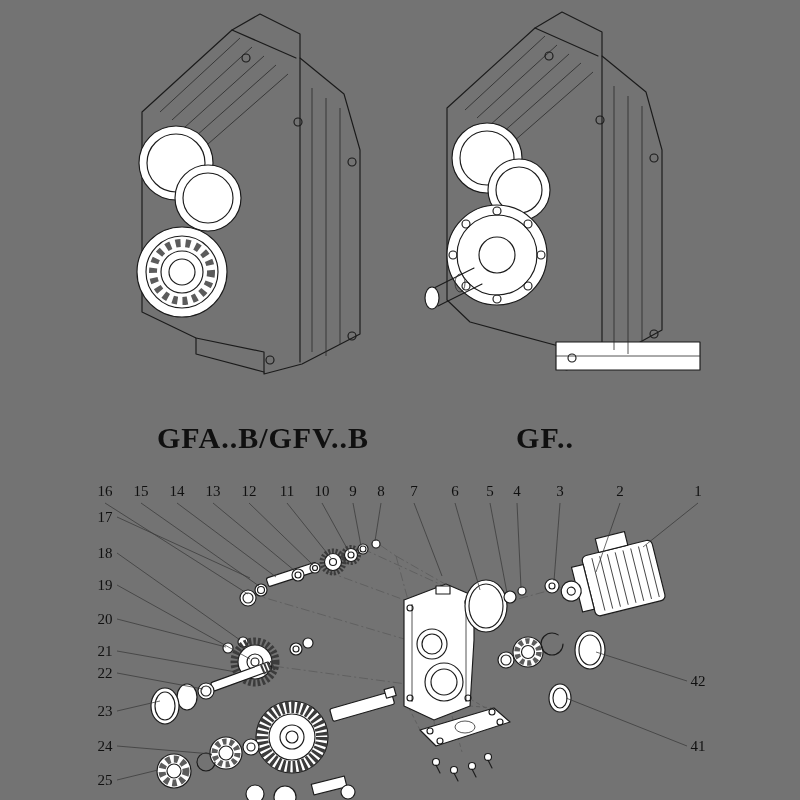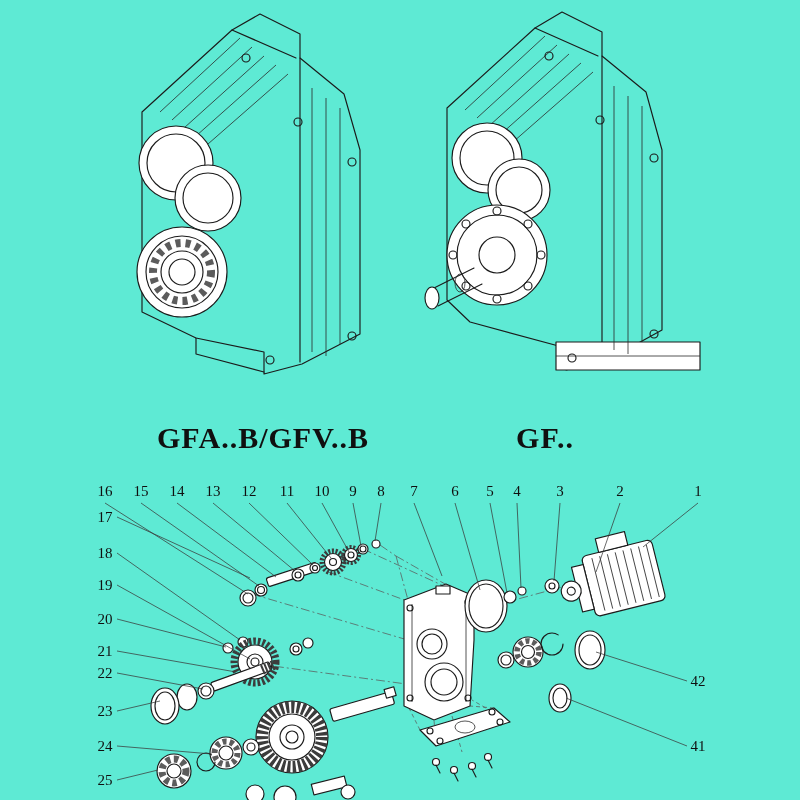--- a/index.html
+++ b/index.html
@@ -1,16 +1,16 @@
 <!DOCTYPE html>
 <html><head>
 <meta charset="utf-8">
 <style>
   html,body { margin:0; padding:0; background:#ffffff; }
-  .page { position:relative; width:800px; height:800px; background:#5eead4; overflow:hidden; }
+  .page { position:relative; width:800px; height:800px; background:#737373; overflow:hidden; }
   svg { display:block; }
   .ln      { fill:none; stroke:#1b1b1b; stroke-width:1.15; stroke-linejoin:round; stroke-linecap:round; }
   .lnw     { fill:#ffffff; stroke:#1b1b1b; stroke-width:1.15; stroke-linejoin:round; }
   .thin    { fill:none; stroke:#2a2a2a; stroke-width:0.8; }
   .leader  { stroke:#3a3a3a; stroke-width:0.75; }
   .dashdot { fill:none; stroke:#5a5a5a; stroke-width:0.75; stroke-dasharray:9 3 2 3; }
   .dash    { fill:none; stroke:#5a5a5a; stroke-width:0.75; stroke-dasharray:4 3; }
   .teeth-dark { fill:none; stroke:#3c3c3c; }
   .balls   { fill:none; stroke:#5c5c5c; }
   .callout { font-family:"Liberation Serif", serif; font-size:15px; fill:#101010; text-anchor:middle; }

